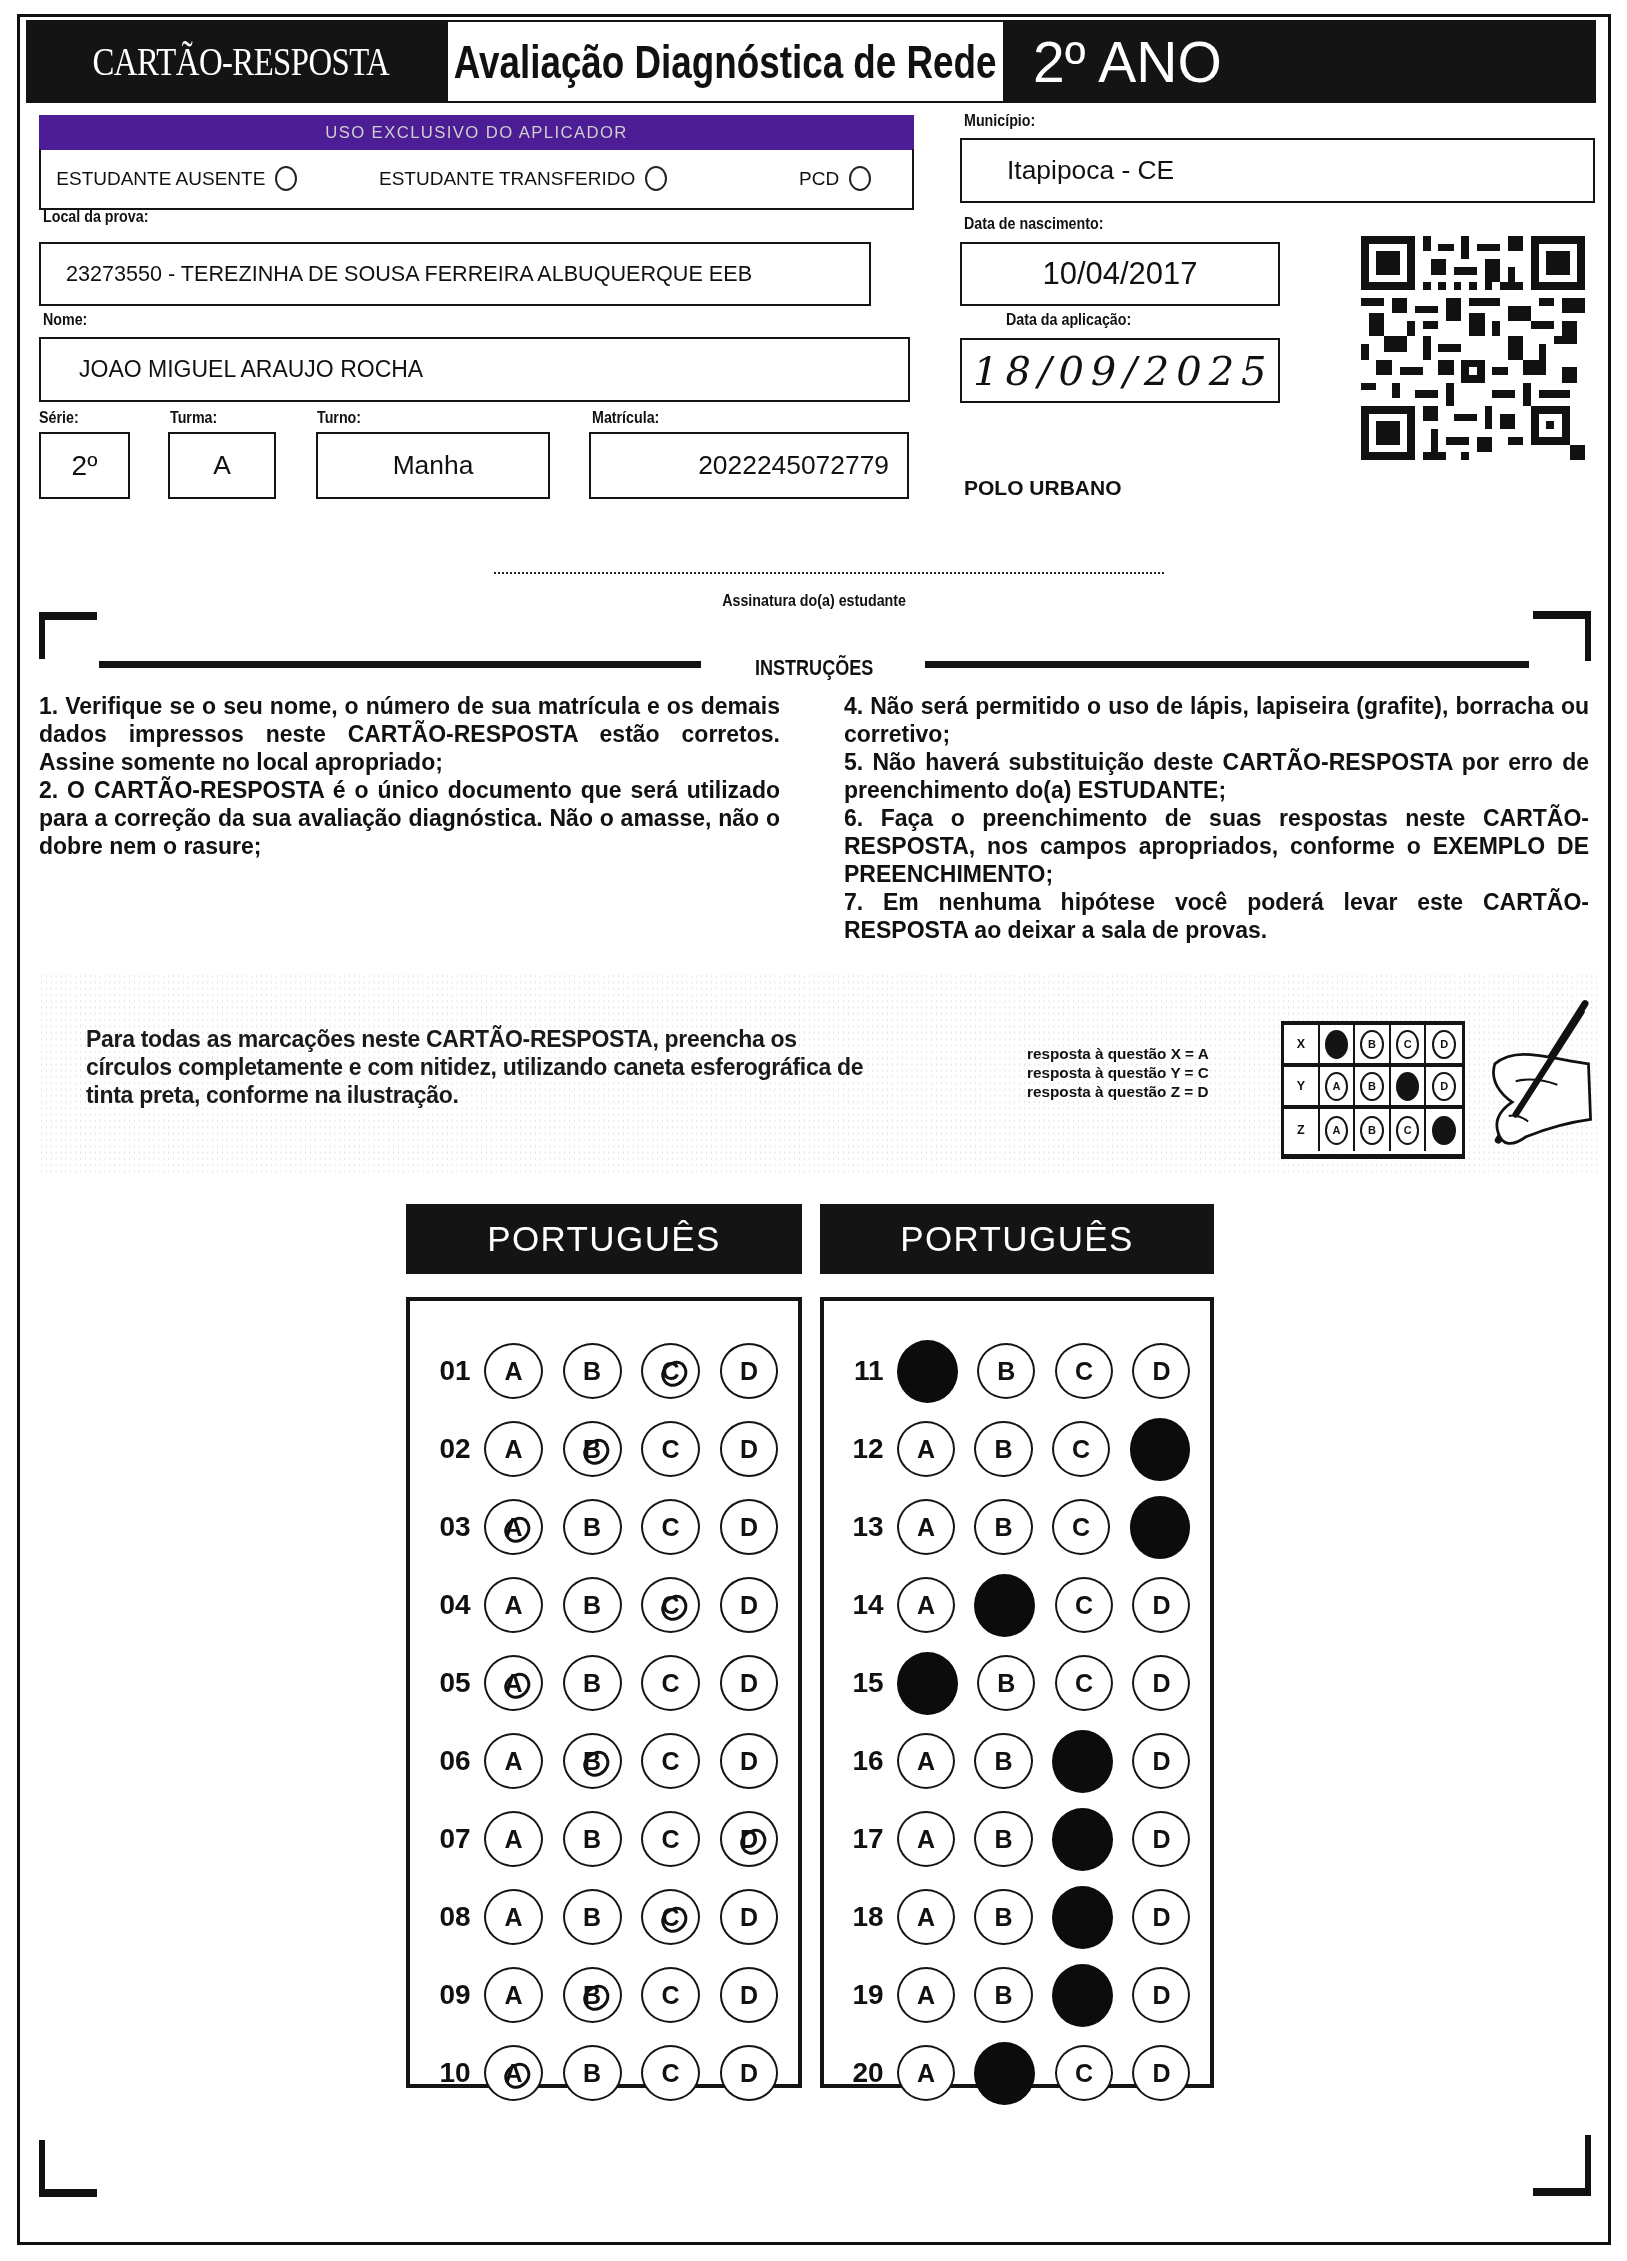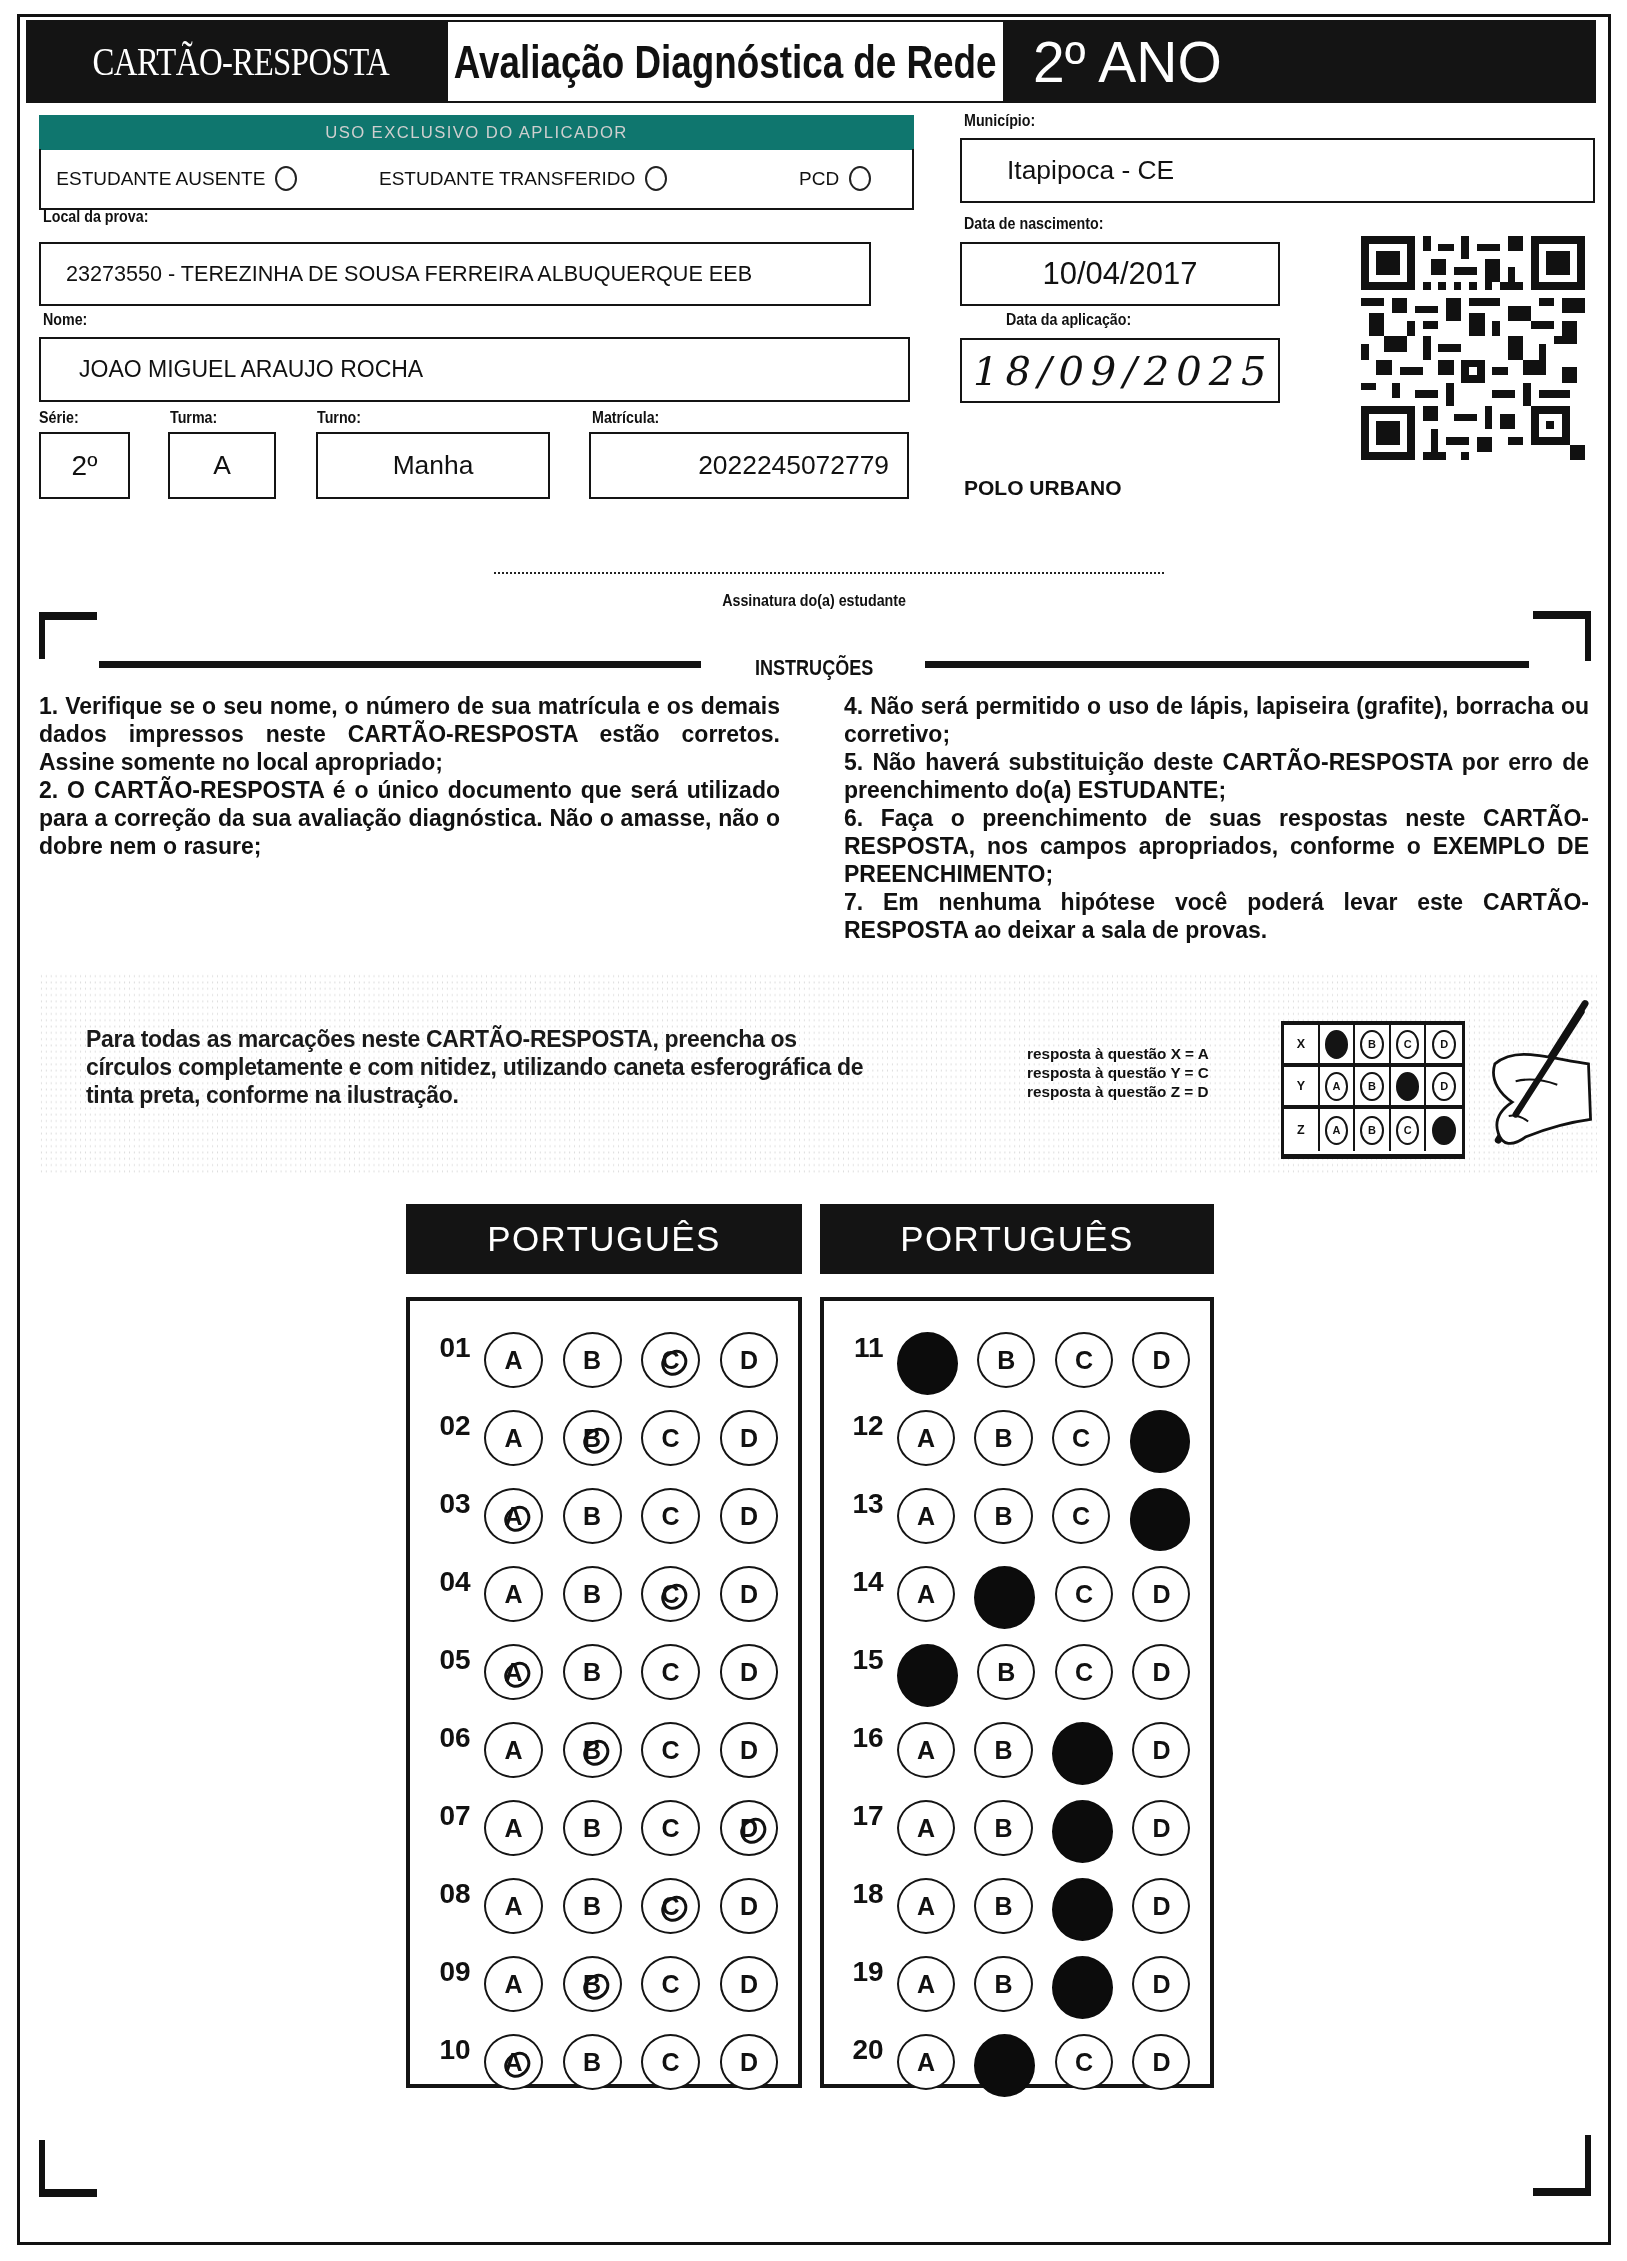--- a/index.html
+++ b/index.html
@@ -10,21 +10,21 @@
 
   
   .hdr-black { background: #141414; color: #fff; display: flex; align-items: center; }
   .hdr-left { left: 26px; top: 20px; width: 421px; height: 83px; justify-content: flex-start; font-size: 40px; letter-spacing: -0.7px; font-family: Liberation Serif, serif; transform-origin: left; padding-left: 34px; }
   .hdr-left span { display: inline-block; transform: scaleX(0.82); }
   .hdr-mid { left: 446px; top: 20px; width: 559px; height: 83px; background: #fff; border: 2.8px solid #141414; display: flex; align-items: center; justify-content: center; font-size: 46px; font-weight: bold; }
   .hdr-mid span { display: inline-block; transform: scaleX(0.8); white-space: nowrap; }
   .hdr-right { left: 1005px; top: 20px; width: 591px; height: 83px; padding-left: 28px; font-size: 57px; }
 
   
-  .uso-bar { left: 39px; top: 115px; width: 875px; height: 35px; background: #0f766e; color: #cfcfcf; font-size: 16.7px; display: flex; align-items: center; justify-content: center; letter-spacing: 1.4px; }
+  .uso-bar { left: 39px; top: 115px; width: 875px; height: 35px; background: #4c1d95; color: #cfcfcf; font-size: 16.7px; display: flex; align-items: center; justify-content: center; letter-spacing: 1.4px; }
   .uso-box { left: 39px; top: 149px; width: 875px; height: 61px; border: 2.8px solid #141414; border-top: none; display: flex; align-items: center; font-size: 19px; }
   .uso-opt { display: flex; align-items: center; gap: 9.7px; position: absolute; }
   .radio { width: 22px; height: 25px; border: 2.1px solid #222; border-radius: 50%; display: inline-block; background: #fff; }
 
   .lbl { font-size: 17.4px; font-weight: bold; }
   .lbl span { display: inline-block; transform: scaleX(0.82); transform-origin: left; }
   .field { border: 2.8px solid #141414; background: #fff; display: flex; align-items: center; font-weight: normal; }
 
   
   .dots { left: 494px; top: 572px; width: 670px; border-top: 2.8px dotted #222; }
@@ -49,21 +49,21 @@
   .ex-row:last-child { border-bottom: none; }
   .ex-cell { width: 36px; height: 100%; border-right: 2.1px solid #141414; display: flex; align-items: center; justify-content: center; font-size: 12.5px; font-weight: bold; }
   .ex-cell:last-child { border-right: none; }
   .ex-bub { width: 23.6px; height: 29px; border: 2.1px solid #141414; border-radius: 50%; display: flex; align-items: center; justify-content: center; font-size: 11px; font-weight: bold; }
   .ex-bub.filled { background: #141414; }
   .ex-hand { left: 1474px; top: 998px; width: 118px; height: 163px; }
 
   
   .subj-hdr { top: 1204px; height: 70px; background: #141414; color: #fff; font-size: 35px; display: flex; align-items: center; justify-content: center; letter-spacing: 1.4px; }
   .grid-box { top: 1297px; height: 791px; border: 4.2px solid #141414; background: #fff; padding-top: 31px; }
-  .q-row { display: flex; height: 78px; }
+  .q-row { display: flex; align-items: center; height: 78px; }
   .q-num { width: 67px; text-align: right; padding-right: 4.2px; font-size: 28px; font-weight: bold; }
   .bubble { width: 61px; height: 56px; border: 2.8px solid #141414; border-radius: 50%; display: flex; align-items: center; justify-content: center; font-size: 25px; font-weight: bold; margin-right: 19.5px; background: #fff; position: relative; }
   .bubble.filled { background: #0c0c0c; border-color: #0c0c0c; color: transparent; width: 64px; height: 63px; }
   .bubble.scribble::after { content: ""; position: absolute; left: 18px; top: 16.7px; width: 21px; height: 18px; border: 3.5px solid #111; border-radius: 50% 40% 55% 45%; transform: rotate(-25deg); }
   .qr { left: 1361px; top: 235px; width: 224px; height: 226px; }
 </style>
 </head>
 <body>
 
 <div class="abs page-border"></div>

